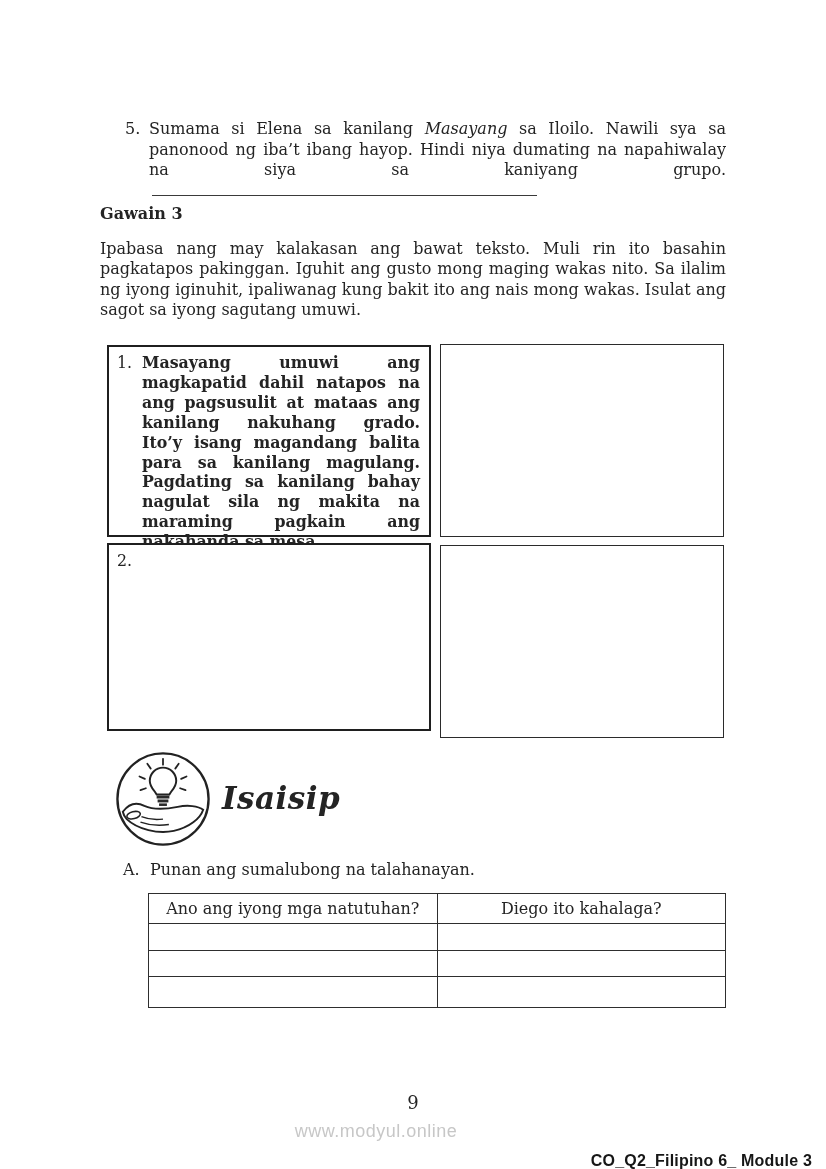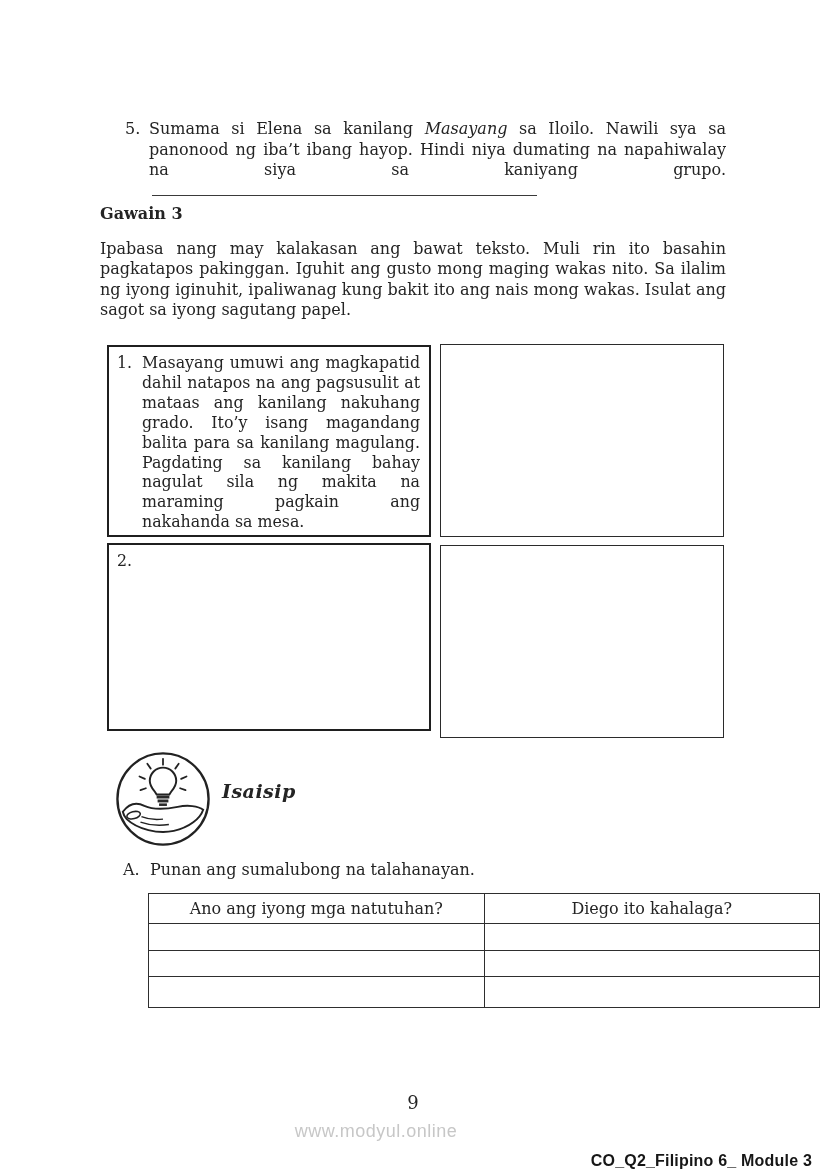--- a/index.html
+++ b/index.html
@@ -35,44 +35,44 @@
   }
   
   .story-box {
     position: absolute; background: #fff;
     border: 2px solid #1f1f1f;
     display: flex;
     padding: 6px 9px 0 8px;
     font-size: 15.8px; line-height: 19.9px;
   }
   .story-box .marker { width: 25px; flex: 0 0 25px; }
-  .story-box .body { flex: 1; text-align: justify; }
+  .story-box .body { flex: 1; text-align: justify; font-weight: bold; }
   .box-l1 { left: 107px; top: 345px; width: 324px; height: 192px; }
   .box-l2 { left: 107px; top: 543px; width: 324px; height: 188px; }
   .draw-box {
     position: absolute; background: #fff;
     border: 1.7px solid #2b2b2b;
   }
   .box-r1 { left: 440px; top: 344px; width: 284px; height: 193px; }
   .box-r2 { left: 440px; top: 545px; width: 284px; height: 193px; }
   
   .isaisip-icon { position: absolute; left: 114px; top: 750px; width: 98px; height: 98px; }
   .isaisip-title {
     position: absolute; left: 222px; top: 780px;
-    font-size: 19px; font-weight: bold; font-style: italic;
+    font-size: 31px; font-weight: bold; font-style: italic;
     letter-spacing: 0.5px;
   }
   .section-a {
     position: absolute; left: 123px; top: 860px; width: 600px;
     display: flex; font-size: 16px;
   }
   .section-a .marker { width: 27px; flex: 0 0 27px; }
   
   .isaisip-table {
-    position: absolute; left: 148px; top: 893px; width: 672px;
+    position: absolute; left: 148px; top: 893px; width: 578px;
     border-collapse: collapse; table-layout: fixed;
     font-size: 16px;
   }
   .isaisip-table td, .isaisip-table th {
     border: 1.3px solid #2e2e2e;
     font-weight: normal; text-align: center; vertical-align: middle;
     padding: 0;
   }
   .isaisip-table .hdr-row { height: 30px; }
   .isaisip-table .empty-row-a { height: 27px; }
@@ -103,21 +103,21 @@
 
 <div class="page">
 
   <div class="item5">
     <div class="marker">5.</div>
     <div class="body"><span>Sumama si Elena sa kanilang </span><span class="italic">Masayang</span><span> sa Iloilo. Nawili sya sa panonood ng iba’t ibang hayop. Hindi niya dumating na napahiwalay na siya sa kaniyang grupo.</span><span class="blank-line"></span>
     </div>
   </div>
 
   <div class="gawain-heading">Gawain 3</div>
-  <div class="gawain-instructions">Ipabasa nang may kalakasan ang bawat teksto. Muli rin ito basahin pagkatapos pakinggan. Iguhit ang gusto mong maging wakas nito. Sa ilalim ng iyong iginuhit, ipaliwanag kung bakit ito ang nais mong wakas. Isulat ang sagot sa iyong sagutang papel.</div>
+  <div class="gawain-instructions">Ipabasa nang may kalakasan ang bawat teksto. Muli rin ito basahin pagkatapos pakinggan. Iguhit ang gusto mong maging wakas nito. Sa ilalim ng iyong iginuhit, ipaliwanag kung bakit ito ang nais mong wakas. Isulat ang sagot sa iyong sagutang umuwi.</div>
 
   <div class="story-box box-l1">
     <div class="marker">1.</div>
     <div class="body">Masayang umuwi ang magkapatid dahil natapos na ang pagsusulit at mataas ang kanilang nakuhang grado. Ito’y isang magandang balita para sa kanilang magulang. Pagdating sa kanilang bahay nagulat sila ng makita na maraming pagkain ang nakahanda sa mesa.</div>
   </div>
   <div class="draw-box box-r1"></div>
 
   <div class="story-box box-l2">
     <div class="marker">2.</div>
   </div>

